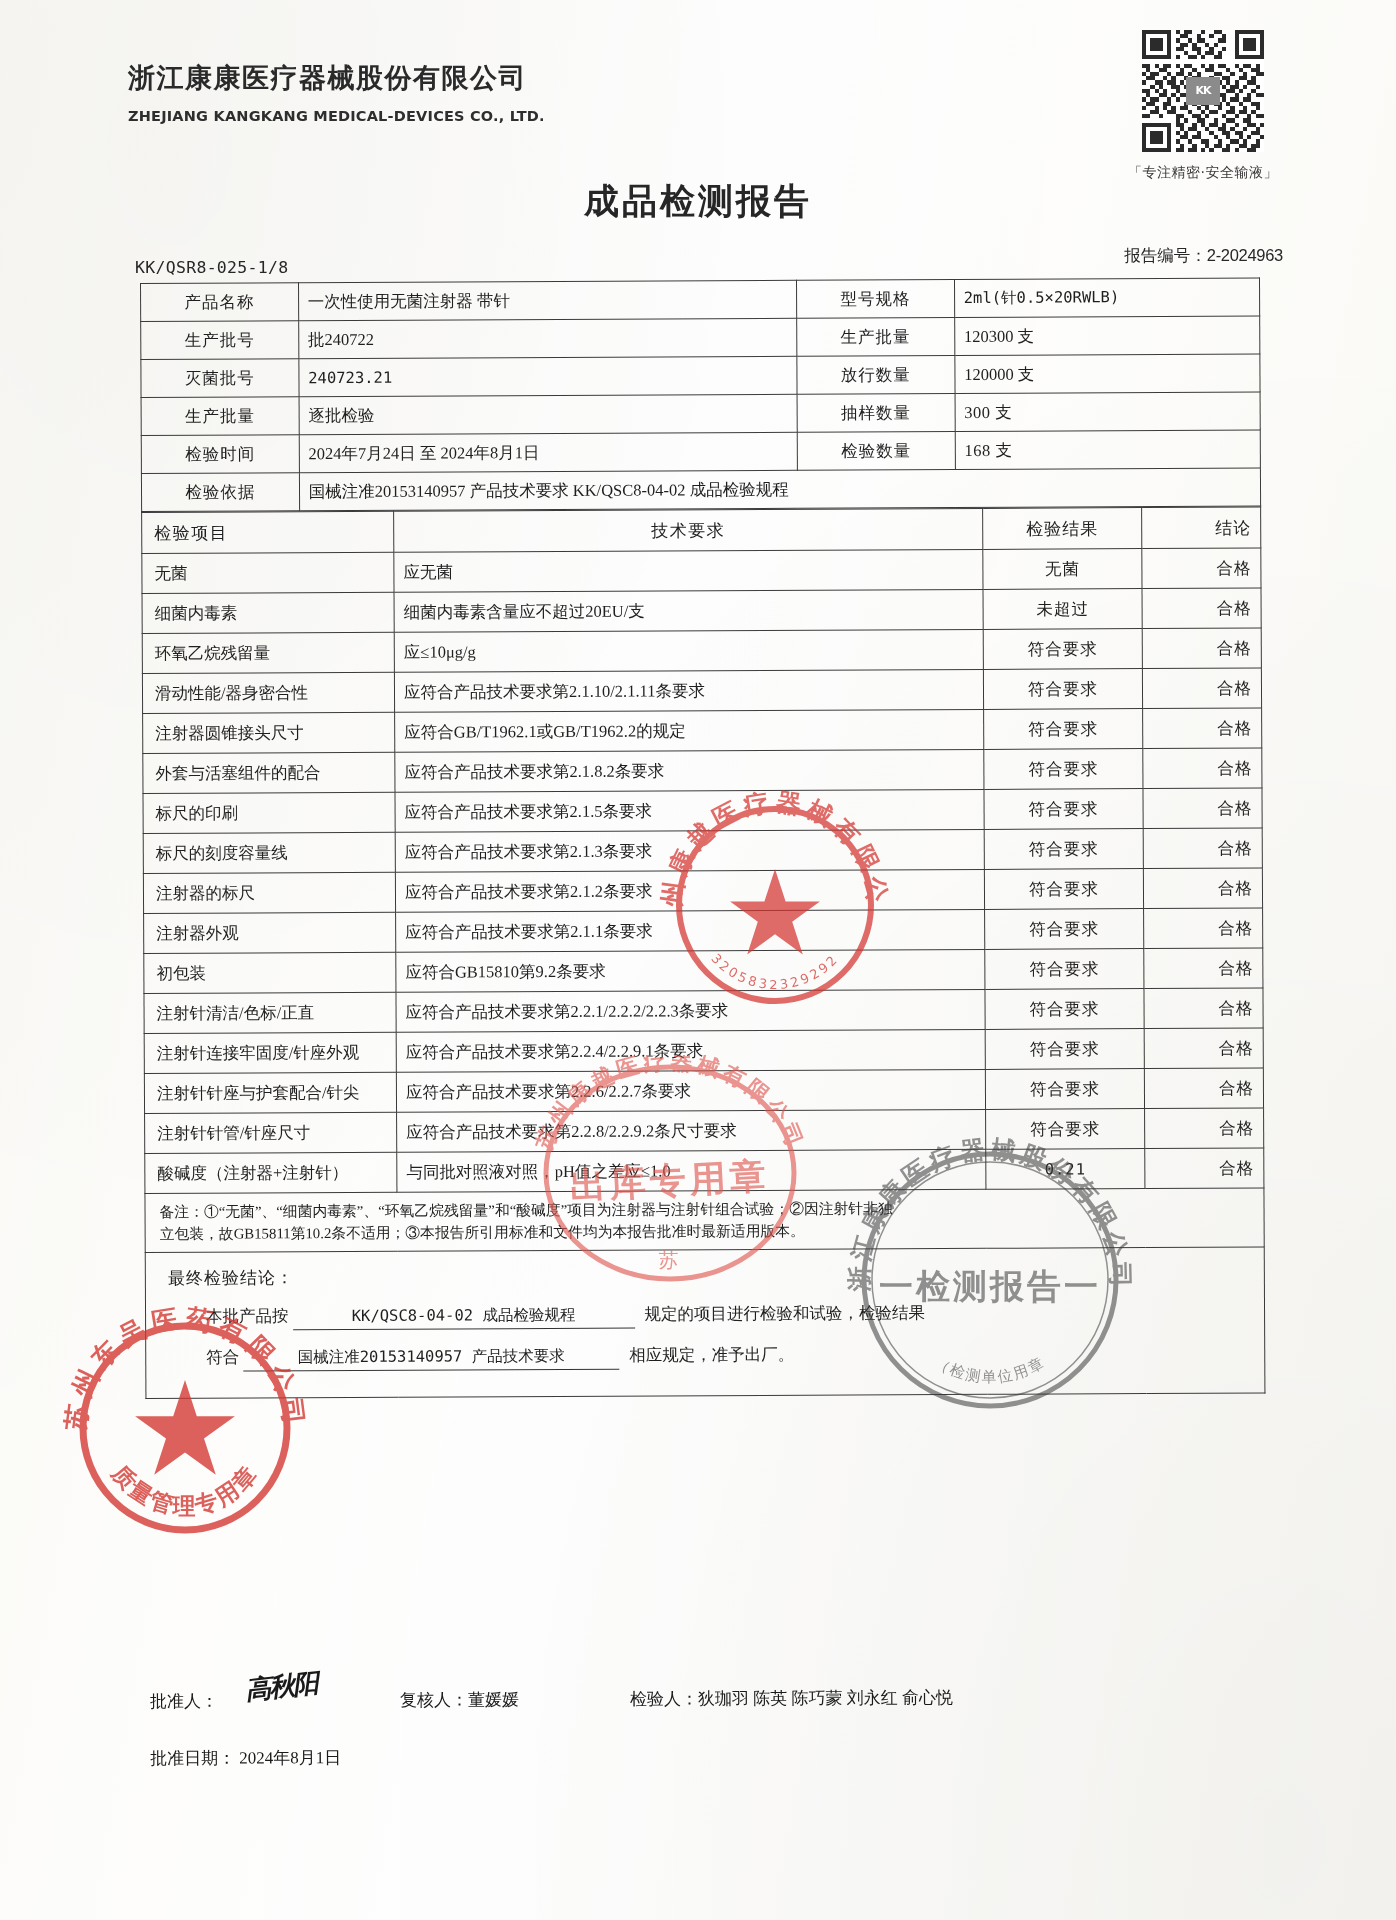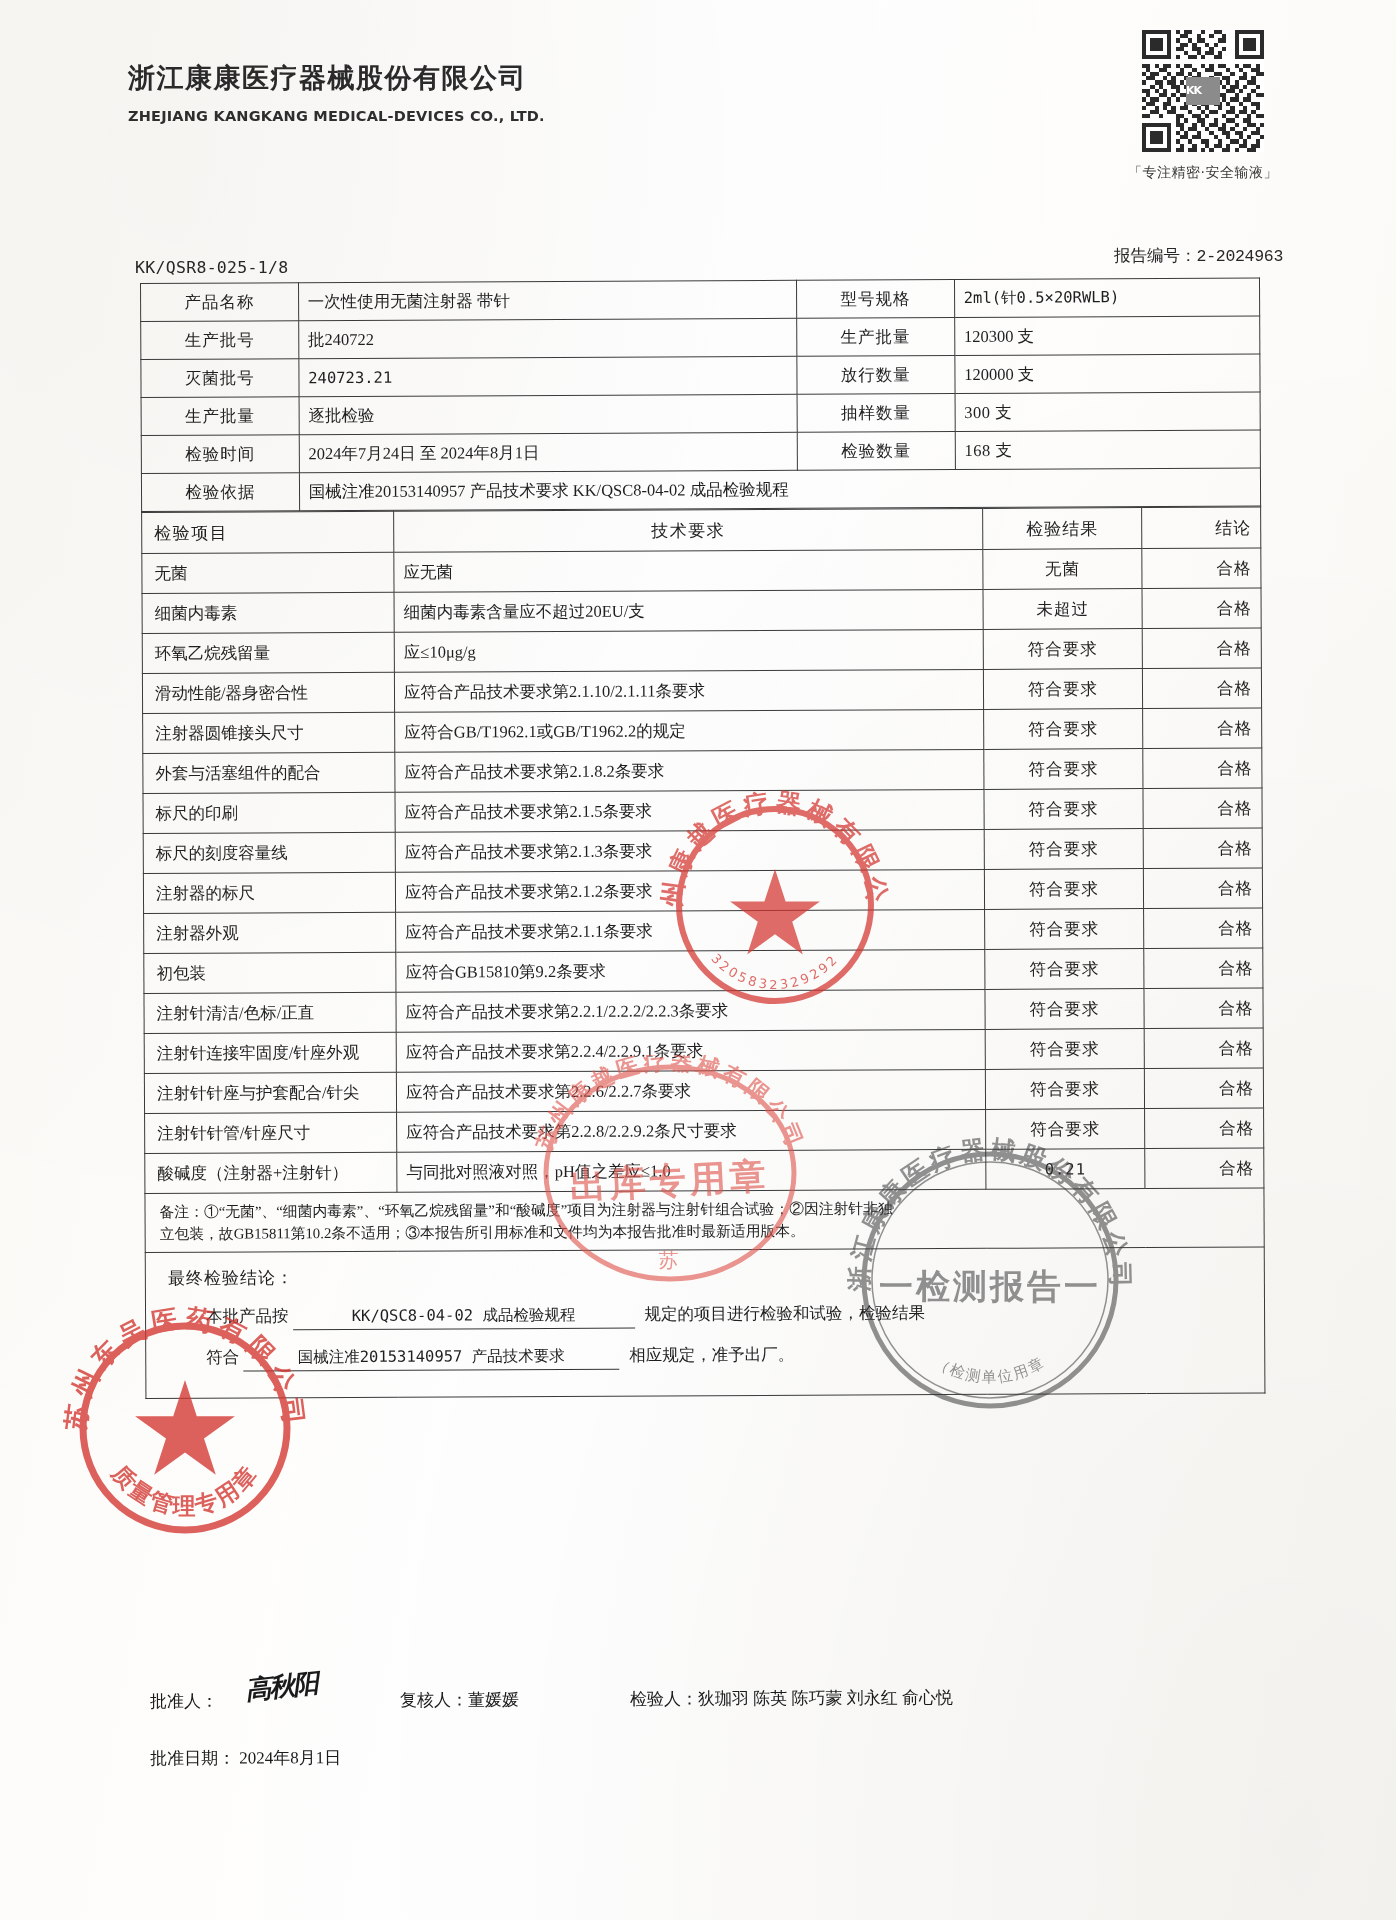--- a/index.html
+++ b/index.html
@@ -56,21 +56,21 @@
     color: #2e2e2e;
     margin-top: 12px;
     white-space: nowrap;
   }
 
   .qr-block {
     position: absolute;
     left: 1128px;
     top: 30px;
     width: 150px;
-    text-align: left;
+    text-align: center;
   }
   .qr-code {
     width: 122px;
     height: 122px;
     margin: 0 auto;
     position: relative;
     background: #ffffff;
   }
   .qr-code svg { display: block; }
   .qr-logo {
@@ -121,21 +121,21 @@
   }
   .report-no {
     position: absolute;
     right: 113px;
     top: 245px;
     font-size: 16.5px;
     color: #272727;
     white-space: nowrap;
   }
   .report-no .val {
-    font-family: Liberation Mono, monospace;
+    font-family: Liberation Sans, sans-serif;
     letter-spacing: -0.3px;
   }
 
   
   .sheet {
     position: absolute;
     left: 140px;
     top: 283px;
     width: 1120px;
     transform: rotate(-0.28deg);
@@ -515,20 +515,21 @@
             <rect x="19" y="28" width="2" height="1"></rect>
             <rect x="22" y="28" width="1" height="1"></rect>
             <rect x="25" y="28" width="2" height="1"></rect>
         </g>
       </svg>
       <div class="qr-logo">KK</div>
     </div>
     <div class="qr-caption">「专注精密·安全输液」</div>
   </div>
 
+  <div class="doc-title">成品检测报告</div>
 
   <div class="form-code">KK/QSR8-025-1/8</div>
   <div class="report-no">
     <span>报告编号：</span><span class="val">2-2024963</span>
   </div>
 
   <div class="sheet">
 
     <table class="info-table">
       <tbody>

